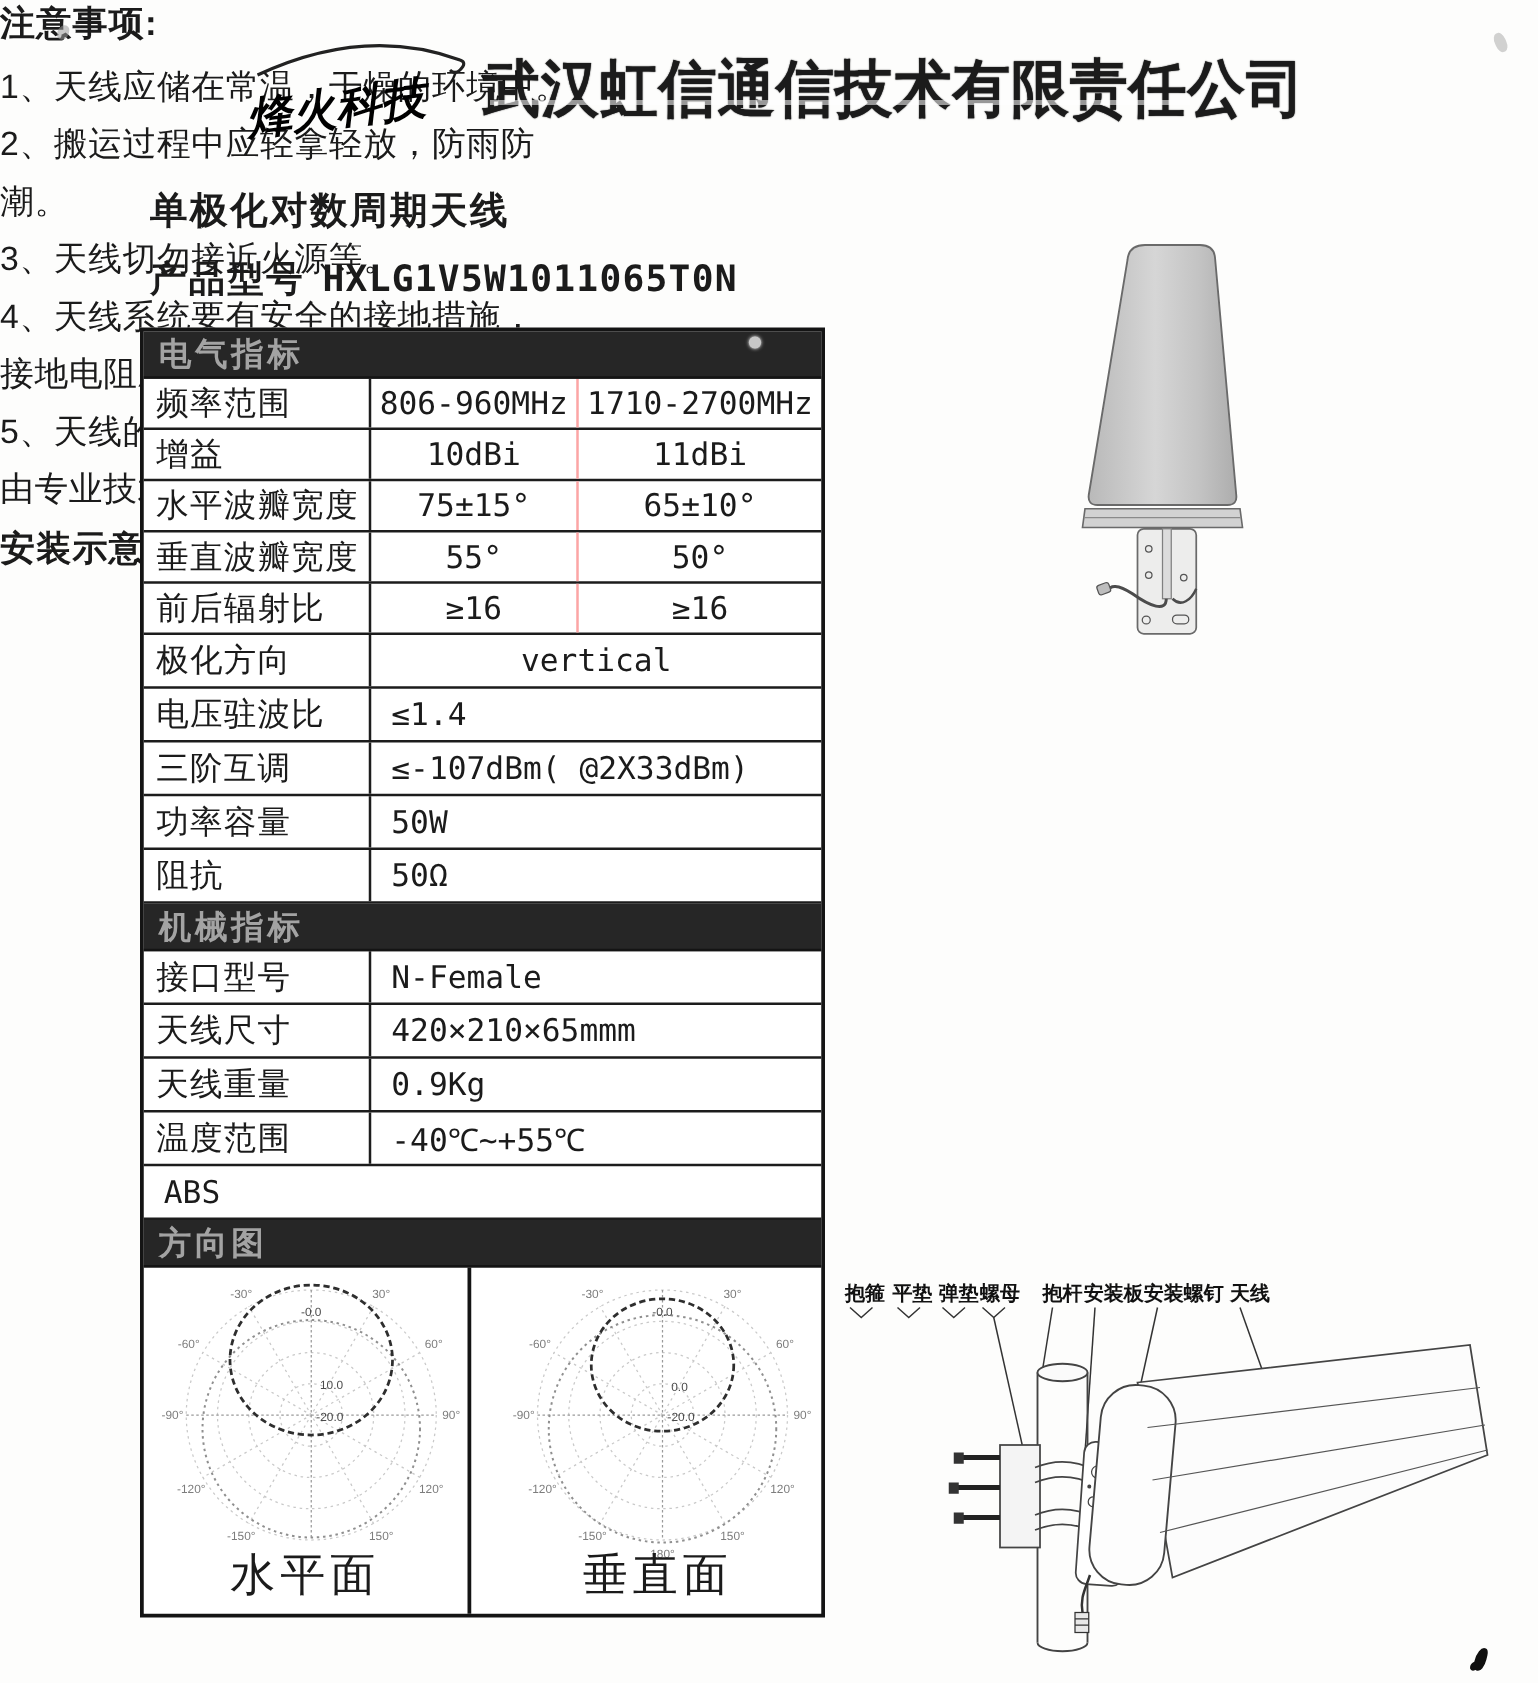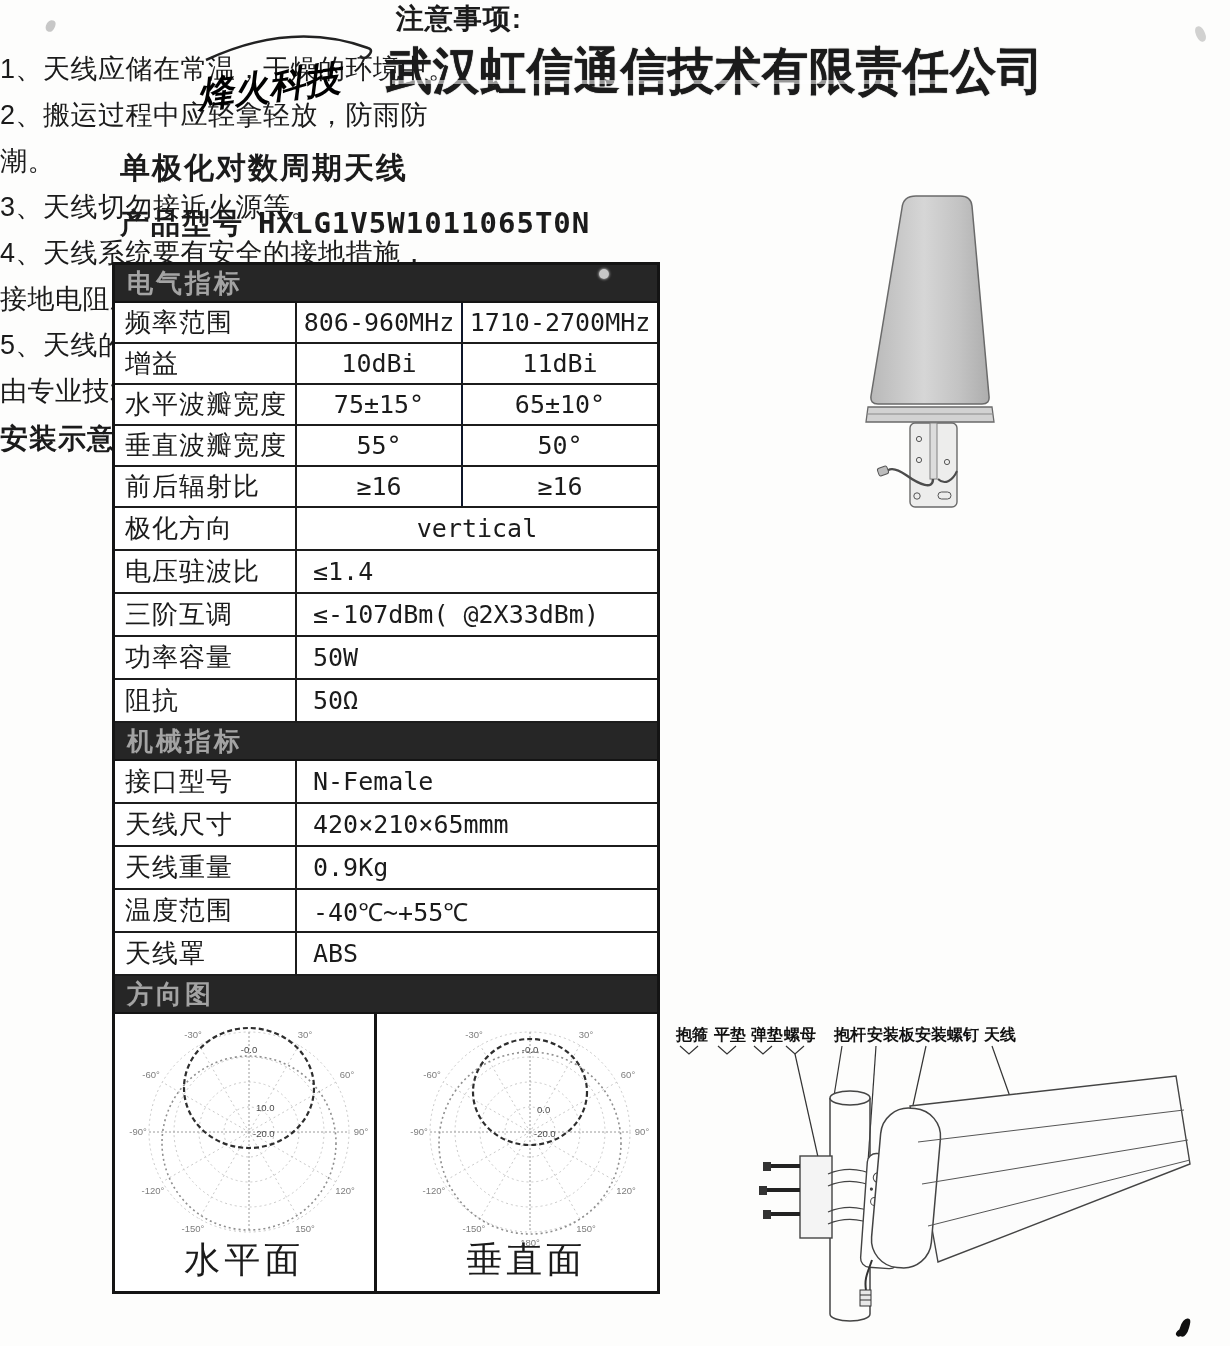--- a/index.html
+++ b/index.html
@@ -37,21 +37,21 @@
     font-size:26px;font-weight:800;letter-spacing:3px;position:relative;
     border-bottom:2px solid #141414;box-sizing:border-box;
   }
   .t-row{display:flex;border-bottom:2px solid #1c1c1c;box-sizing:border-box;}
   .t-row.rA{height:41px;text-align:right;}
   .t-row.rB{height:43px;}
   .t-row:last-child{border-bottom:none;}
   .cell{display:flex;align-items:center;box-sizing:border-box;overflow:hidden;}
   .cell.lab{width:182px;border-right:2px solid #1c1c1c;padding-left:10px;
     font-size:26px;letter-spacing:1px;}
-  .cell.v{width:166px;border-right:2px solid #0f172a;justify-content:center;
+  .cell.v{width:166px;border-right:2px solid #fca5a5;justify-content:center;
     font-family:"DejaVu Sans Mono",monospace;font-size:25px;}
   .cell.v:last-child{width:auto;flex:1;border-right:none;}
   .cell.wide{flex:1;padding-left:16px;
     font-family:"DejaVu Sans Mono",monospace;font-size:25px;}
   .cell.wide.center{justify-content:center;padding-left:0;text-align:right;}
 
   
   #pattern-area{display:flex;height:277px;gap:19px;}
   .pattern-cell{width:272px;position:relative;box-sizing:border-box;}
   .pattern-cell.left{border-right:3px solid #141414;}
@@ -59,21 +59,21 @@
     position:absolute;bottom:6px;width:100%;text-align:center;
     font-size:36px;letter-spacing:4px;
   }
   .polar{position:absolute;top:2px;left:14px;}
   .bar-smudge{position:absolute;right:48px;top:4px;width:10px;height:10px;border-radius:50%;
     background:rgba(255,255,255,.75);box-shadow:0 0 3px rgba(255,255,255,.9);}
 
   
   #antenna-photo{left:826px;top:176px;width:330px;height:335px;}
   #notes{left:686px;top:508px;width:522px;}
-  #notes .n-title{font-size:28px;font-weight:800;margin-bottom:8px;letter-spacing:1px;text-align:right;}
+  #notes .n-title{font-size:28px;font-weight:800;margin-bottom:8px;letter-spacing:1px;}
   #notes .n-item{font-size:27px;line-height:46px;white-space:pre-line;letter-spacing:.5px;}
   #notes .n-install{font-size:28px;font-weight:800;margin-top:6px;letter-spacing:1px;}
   #install-diagram{left:670px;top:1014px;width:560px;height:332px;}
 
   
   .artifact{position:absolute;}
   #spk1{left:46px;top:20px;width:9px;height:12px;background:#9a9a9a;opacity:.55;border-radius:60% 40% 55% 45%;transform:rotate(18deg);}
   #spk2{left:1196px;top:26px;width:9px;height:16px;background:#8f8f8f;opacity:.4;border-radius:45%;transform:rotate(-24deg);}
   #blot{left:1180px;top:1318px;width:9px;height:19px;background:#101010;border-radius:70% 30% 60% 40%;transform:rotate(14deg);}
   #blot::after{content:"";position:absolute;left:-2px;top:12px;width:6px;height:8px;background:#101010;border-radius:50%;transform:rotate(30deg);}
@@ -162,21 +162,20 @@
   </div>
   <div class="t-row rB">
     <div class="cell lab">天线重量</div>
     <div class="cell wide">0.9Kg</div>
   </div>
   <div class="t-row rB">
     <div class="cell lab">温度范围</div>
     <div class="cell wide">-40℃~+55℃</div>
   </div>
   <div class="t-row rB">
-    <div class="cell lab">天线罩</div>
     <div class="cell wide">ABS</div>
   </div>
 
   <div class="sec-bar">
     <span>方向图</span>
   </div>
 
   <div id="pattern-area">
 
     <div class="pattern-cell left">

